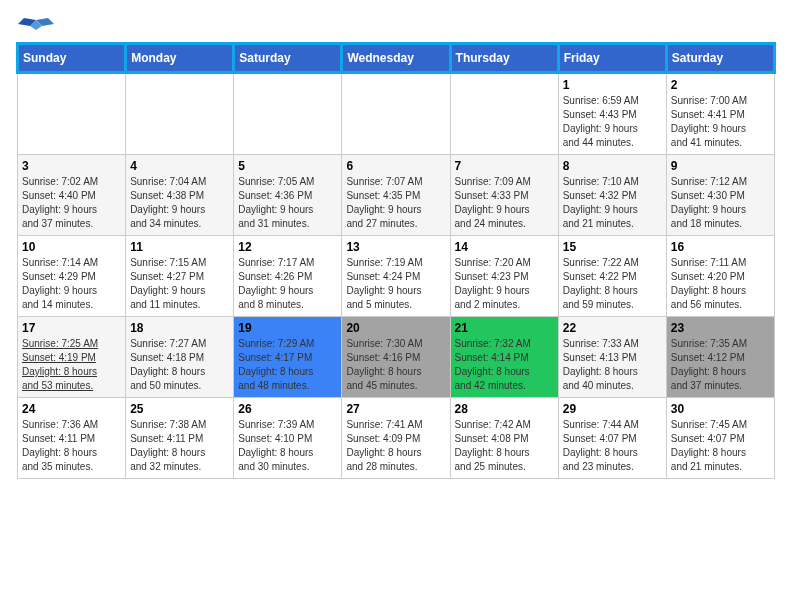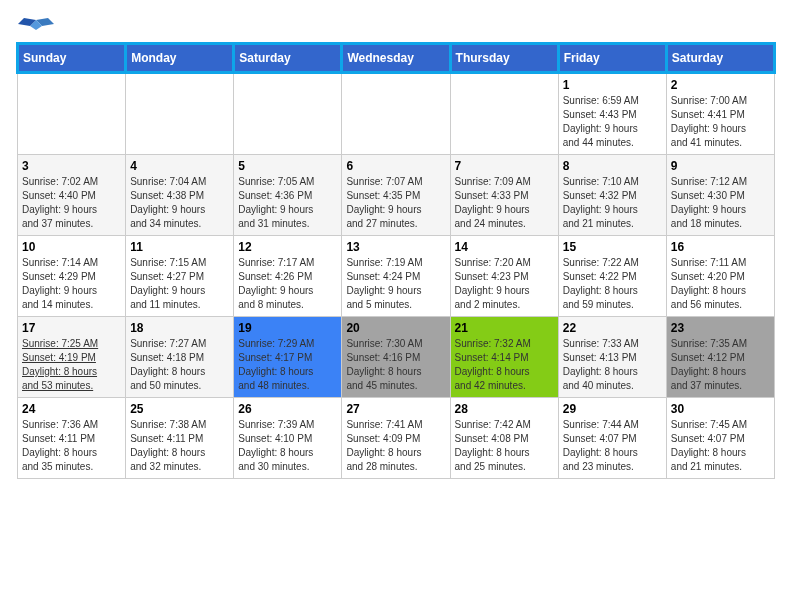--- a/index.html
+++ b/index.html
@@ -252,21 +252,21 @@
 Daylight: 8 hours
 and 48 minutes.</div>
         </td>
         <td style="background: #a3a3a3;">
           <div class="day-number">20</div>
           <div class="day-info" style="white-space: pre-line;">Sunrise: 7:30 AM
 Sunset: 4:16 PM
 Daylight: 8 hours
 and 45 minutes.</div>
         </td>
-        <td style="background: #84cc16;">
+        <td style="background: #22c55e;">
           <div class="day-number">21</div>
           <div class="day-info" style="white-space: pre-line;">Sunrise: 7:32 AM
 Sunset: 4:14 PM
 Daylight: 8 hours
 and 42 minutes.</div>
         </td>
         <td style="background: rgb(245, 245, 245);">
           <div class="day-number">22</div>
           <div class="day-info" style="white-space: pre-line;">Sunrise: 7:33 AM
 Sunset: 4:13 PM

